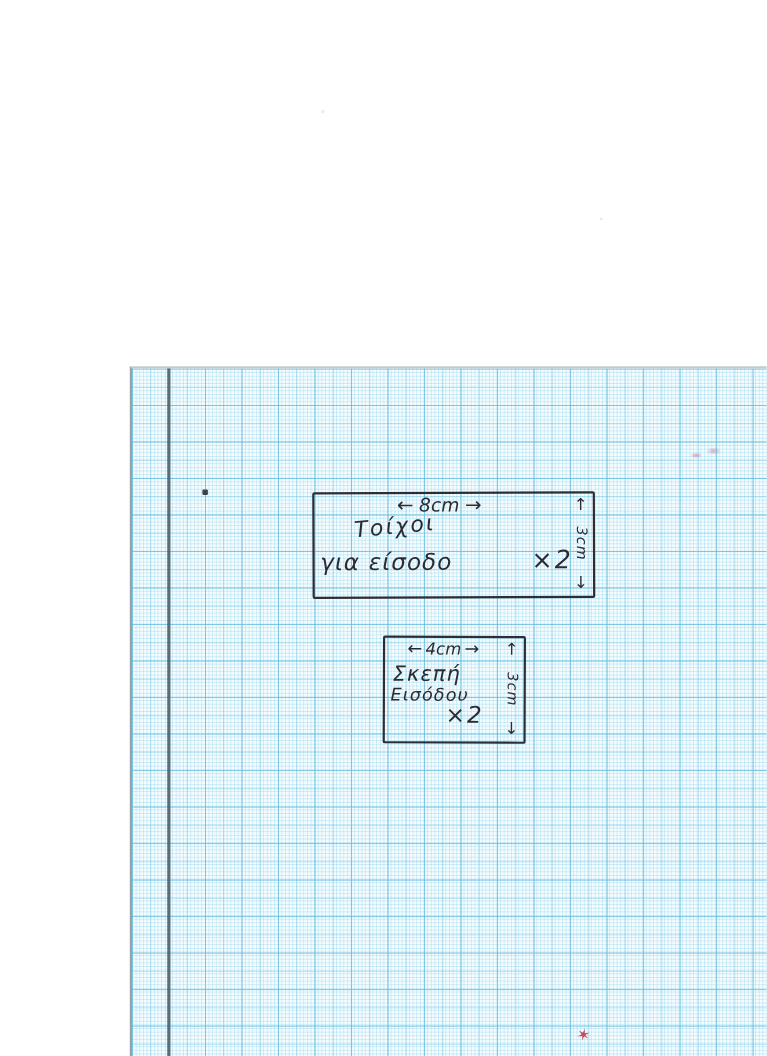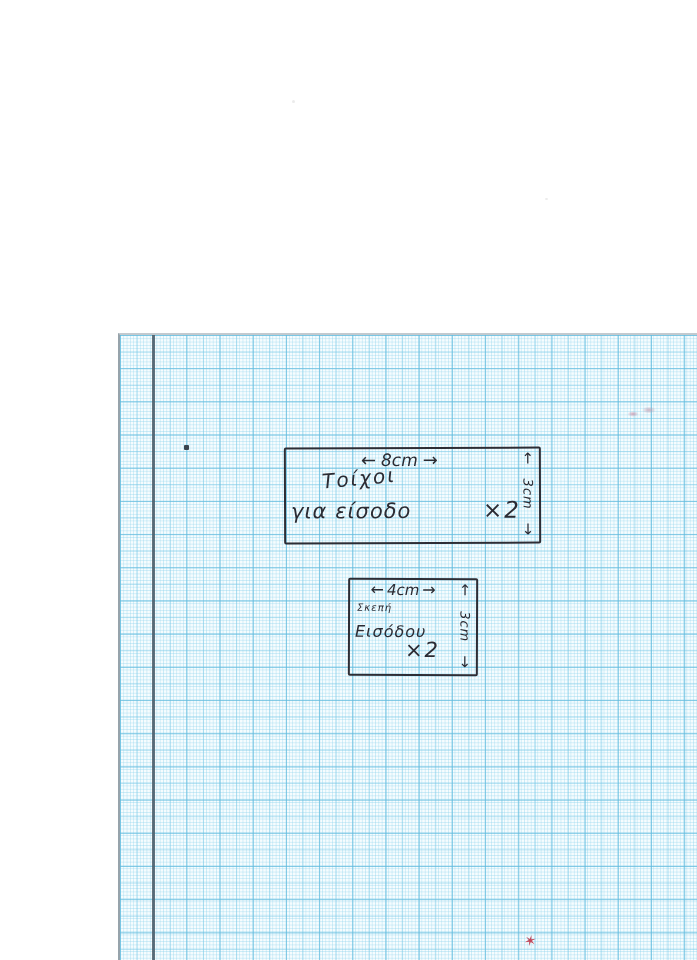--- a/index.html
+++ b/index.html
@@ -82,21 +82,21 @@
   }
 
   .label-line1 { position: absolute; white-space: nowrap; }
   .label-line2 { position: absolute; white-space: nowrap; }
   .qty { position: absolute; white-space: nowrap; font-size: 23px; letter-spacing: 2px; }
 
   .rect-walls .label-line1 { left: 36px; top: 17px; font-size: 20px; transform: rotate(-5deg); letter-spacing: 2px; }
   .rect-walls .label-line2 { left: 5px;  top: 50px; font-size: 21px; letter-spacing: 1px; }
   .rect-walls .qty         { left: 197px; top: 48px; }
 
-  .rect-roof .label-line1 { left: 7px; top: 22px; font-size: 10px; letter-spacing: 1px; }
+  .rect-roof .label-line1 { left: 7px; top: 22px; font-size: 19px; letter-spacing: 1px; }
   .rect-roof .label-line2 { left: 5px; top: 42px; font-size: 16px; letter-spacing: 1px; }
   .rect-roof .qty         { left: 55px; top: 58px; font-size: 21px; }
 
   
   .ink-dot {
     position: absolute; left: 64px; top: 110px;
     width: 5px; height: 5px;
     background: #39444e; border-radius: 1px;
   }
   .pink-smudge {

